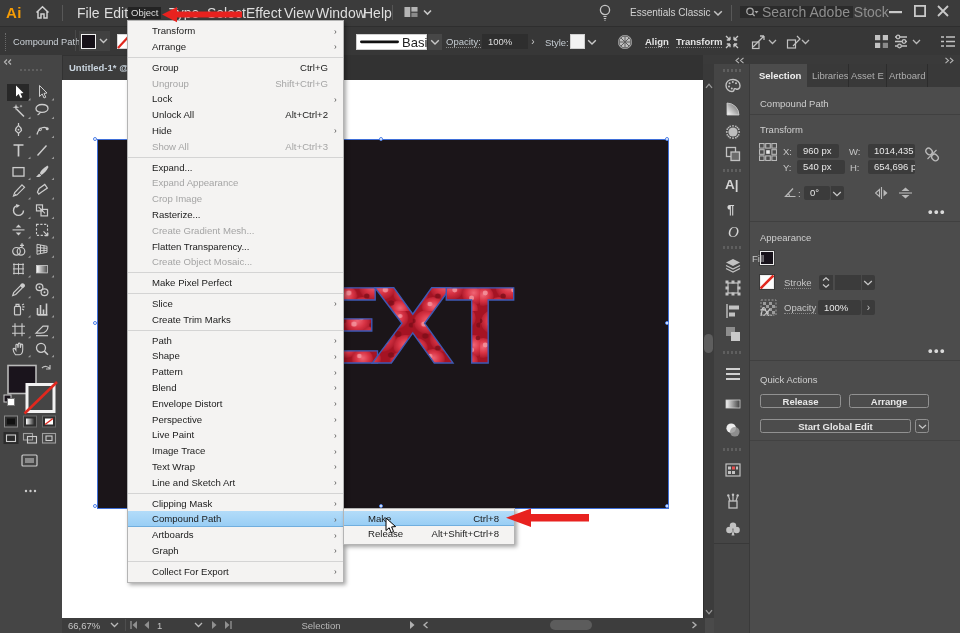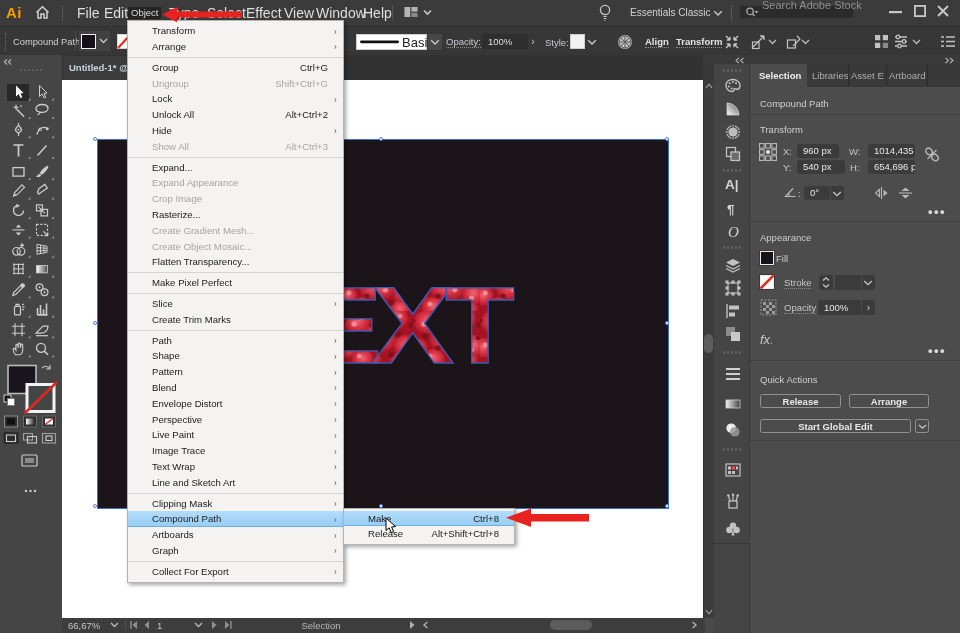--- a/index.html
+++ b/index.html
@@ -86,21 +86,21 @@
   <svg class="abs" style="left:713px;top:10px" width="10" height="7" viewBox="0 0 10 7">
       <path d="M1.2 1.2 L5 5 L8.8 1.2" fill="none" stroke="#c4c4c4" stroke-width="1.5"></path>
     </svg>
   <div class="abs" style="left:731px;top:5px;width:1px;height:16px;background:#585858"></div>
   <div class="abs" style="left:740px;top:6px;width:113px;height:12px;background:#2b2b2b"></div>
   <svg class="abs" style="left:745px;top:7px" width="14" height="11" viewBox="0 0 14 11">
       <circle cx="5" cy="4.4" r="3.2" fill="none" stroke="#a9a9a9" stroke-width="1.3"></circle>
       <path d="M7.4 6.8 L9.6 9" stroke="#a9a9a9" stroke-width="1.3"></path>
       <path d="M9.5 4 l4 0 l-2 2.4 z" fill="#a9a9a9"></path>
     </svg>
-  <div class="abs" style="left:762px;top:0;height:24px;line-height:11px;color:#8e8e8e;font-size:11px">Search Adobe Stock</div>
+  <div class="abs" style="left:762px;top:7px;height:24px;line-height:11px;color:#8e8e8e;font-size:14px">Search Adobe Stock</div>
   <svg class="abs" style="left:889px;top:11px" width="13" height="3" viewBox="0 0 13 3">
       <rect width="13" height="2.2" fill="#c9c9c9"></rect>
     </svg>
   <svg class="abs" style="left:914px;top:5px" width="12" height="12" viewBox="0 0 12 12">
       <rect x="0.9" y="0.9" width="10.2" height="10.2" fill="none" stroke="#c9c9c9" stroke-width="1.8"></rect>
     </svg>
   <svg class="abs" style="left:937px;top:5px" width="12" height="12" viewBox="0 0 12 12">
       <path d="M1 1 L11 11 M11 1 L1 11" stroke="#c9c9c9" stroke-width="1.8"></path>
     </svg>
   <div class="abs" id="optionsbar"></div>
@@ -542,21 +542,21 @@
     </svg>
   <svg class="abs" style="left:899px;top:187px" width="13" height="12" viewBox="0 0 13 12">
       <path d="M0 6 H13" stroke="#b9b9b9" stroke-width="1.1"></path>
       <path d="M2.5 4 L6.5 0.5 L10.5 4 Z" fill="#b9b9b9"></path>
       <path d="M2.5 8 L6.5 11.5 L10.5 8 Z" fill="#b9b9b9"></path>
     </svg>
   <div class="abs" style="left:928px;top:204px;color:#d9d9d9;font-size:13px;letter-spacing:1.5px;font-weight:bold">•••</div>
   <div class="abs" style="left:750px;top:221px;width:210px;height:1px;background:#404040"></div>
   <div class="abs pl" style="left:760px;top:231px;color:#cfcfcf">Appearance</div>
   <div class="abs" style="left:760px;top:251px;width:14px;height:14px;background:#17121a;border:1.5px solid #ececec;outline:1px solid #3a3a3a"></div>
-  <div class="abs pl" style="left:776px;top:252px">Fill</div>
+  <div class="abs pl" style="left:752px;top:252px">Fill</div>
   <div class="abs" style="left:760px;top:275px;width:14px;height:14px;background:#fcfcfc;border:1.5px solid #ececec;outline:1px solid #3a3a3a"></div>
   <svg class="abs" style="left:760px;top:275px" width="14" height="14" viewBox="0 0 14 14">
       <path d="M0.5 13.5 L13.5 0.5" stroke="#e0281e" stroke-width="2.6"></path>
     </svg>
   <div class="abs pl" style="left:784px;top:276px;border-bottom:1px dotted #8a8a8a">Stroke</div>
   <div class="abs" style="left:819px;top:275px;width:14px;height:15px;background:#3b3b3b;border-radius:2px 0 0 2px"></div>
   <svg class="abs" style="left:822px;top:277px" width="8" height="11" viewBox="0 0 8 11">
       <path d="M1 3.5 L4 0.8 L7 3.5 M1 7.5 L4 10.2 L7 7.5" fill="none" stroke="#c9c9c9" stroke-width="1.2"></path>
     </svg>
   <div class="abs" style="left:834px;top:275px;width:27px;height:15px;background:#3b3b3b;border-left:1px solid #4a4a4a"></div>
@@ -573,21 +573,21 @@
         <rect x="12" y="6" width="3" height="3"></rect>
         <rect x="3" y="9" width="3" height="3"></rect>
         <rect x="9" y="9" width="3" height="3"></rect>
         <rect x="6" y="12" width="3" height="3"></rect>
         <rect x="12" y="12" width="3" height="3"></rect>
       </g>
     </svg>
   <div class="abs pl" style="left:784px;top:301px;border-bottom:1px dotted #8a8a8a">Opacity</div>
   <div class="abs pf" style="left:818px;top:300px;width:43px;height:15px;line-height:15px">100%</div>
   <div class="abs" style="left:861px;top:300px;width:14px;height:15px;background:#3b3b3b;border-left:1px solid #4a4a4a;border-radius:0 2px 2px 0;color:#c9c9c9;font-size:10px;line-height:15px;text-align:center">›</div>
-  <div class="abs" style="left:760px;top:332px;color:#c9c9c9;font-size:13px;font-style:italic">fx<span style="font-size:10px">.</span></div>
+  <div class="abs" style="left:760px;top:304px;color:#c9c9c9;font-size:13px;font-style:italic">fx<span style="font-size:10px">.</span></div>
   <div class="abs" style="left:928px;top:343px;color:#d9d9d9;font-size:13px;letter-spacing:1.5px;font-weight:bold">•••</div>
   <div class="abs" style="left:750px;top:360px;width:210px;height:1px;background:#404040"></div>
   <div class="abs pl" style="left:760px;top:373px;color:#cfcfcf">Quick Actions</div>
   <div class="abs pbtn" style="left:760px;top:394px;width:81px;height:14px;line-height:13px">Release</div>
   <div class="abs pbtn" style="left:849px;top:394px;width:80px;height:14px;line-height:13px">Arrange</div>
   <div class="abs pbtn" style="left:760px;top:419px;width:151px;height:14px;line-height:13px">Start Global Edit</div>
   <div class="abs pbtn" style="left:915px;top:419px;width:14px;height:14px">
       <svg style="margin:4px auto 0" width="9" height="6" viewBox="0 0 9 6">
         <path d="M1 1 L4.5 4.2 L8 1" fill="none" stroke="#c9c9c9" stroke-width="1.2"></path>
       </svg>
@@ -731,22 +731,22 @@
     <div class="mrow">Lock<span class="arr">›</span></div>
     <div class="mrow">Unlock All<span class="sc">Alt+Ctrl+2</span></div>
     <div class="mrow">Hide<span class="arr">›</span></div>
     <div class="mrow dis">Show All<span class="sc">Alt+Ctrl+3</span></div>
     <div class="msep"></div>
     <div class="mrow">Expand...</div>
     <div class="mrow dis">Expand Appearance</div>
     <div class="mrow dis">Crop Image</div>
     <div class="mrow">Rasterize...</div>
     <div class="mrow dis">Create Gradient Mesh...</div>
+    <div class="mrow">Flatten Transparency...</div>
     <div class="mrow dis">Create Object Mosaic...</div>
-    <div class="mrow">Flatten Transparency...</div>
     <div class="msep"></div>
     <div class="mrow">Make Pixel Perfect</div>
     <div class="msep"></div>
     <div class="mrow">Slice<span class="arr">›</span></div>
     <div class="mrow">Create Trim Marks</div>
     <div class="msep"></div>
     <div class="mrow">Path<span class="arr">›</span></div>
     <div class="mrow">Shape<span class="arr">›</span></div>
     <div class="mrow">Pattern<span class="arr">›</span></div>
     <div class="mrow">Blend<span class="arr">›</span></div>

